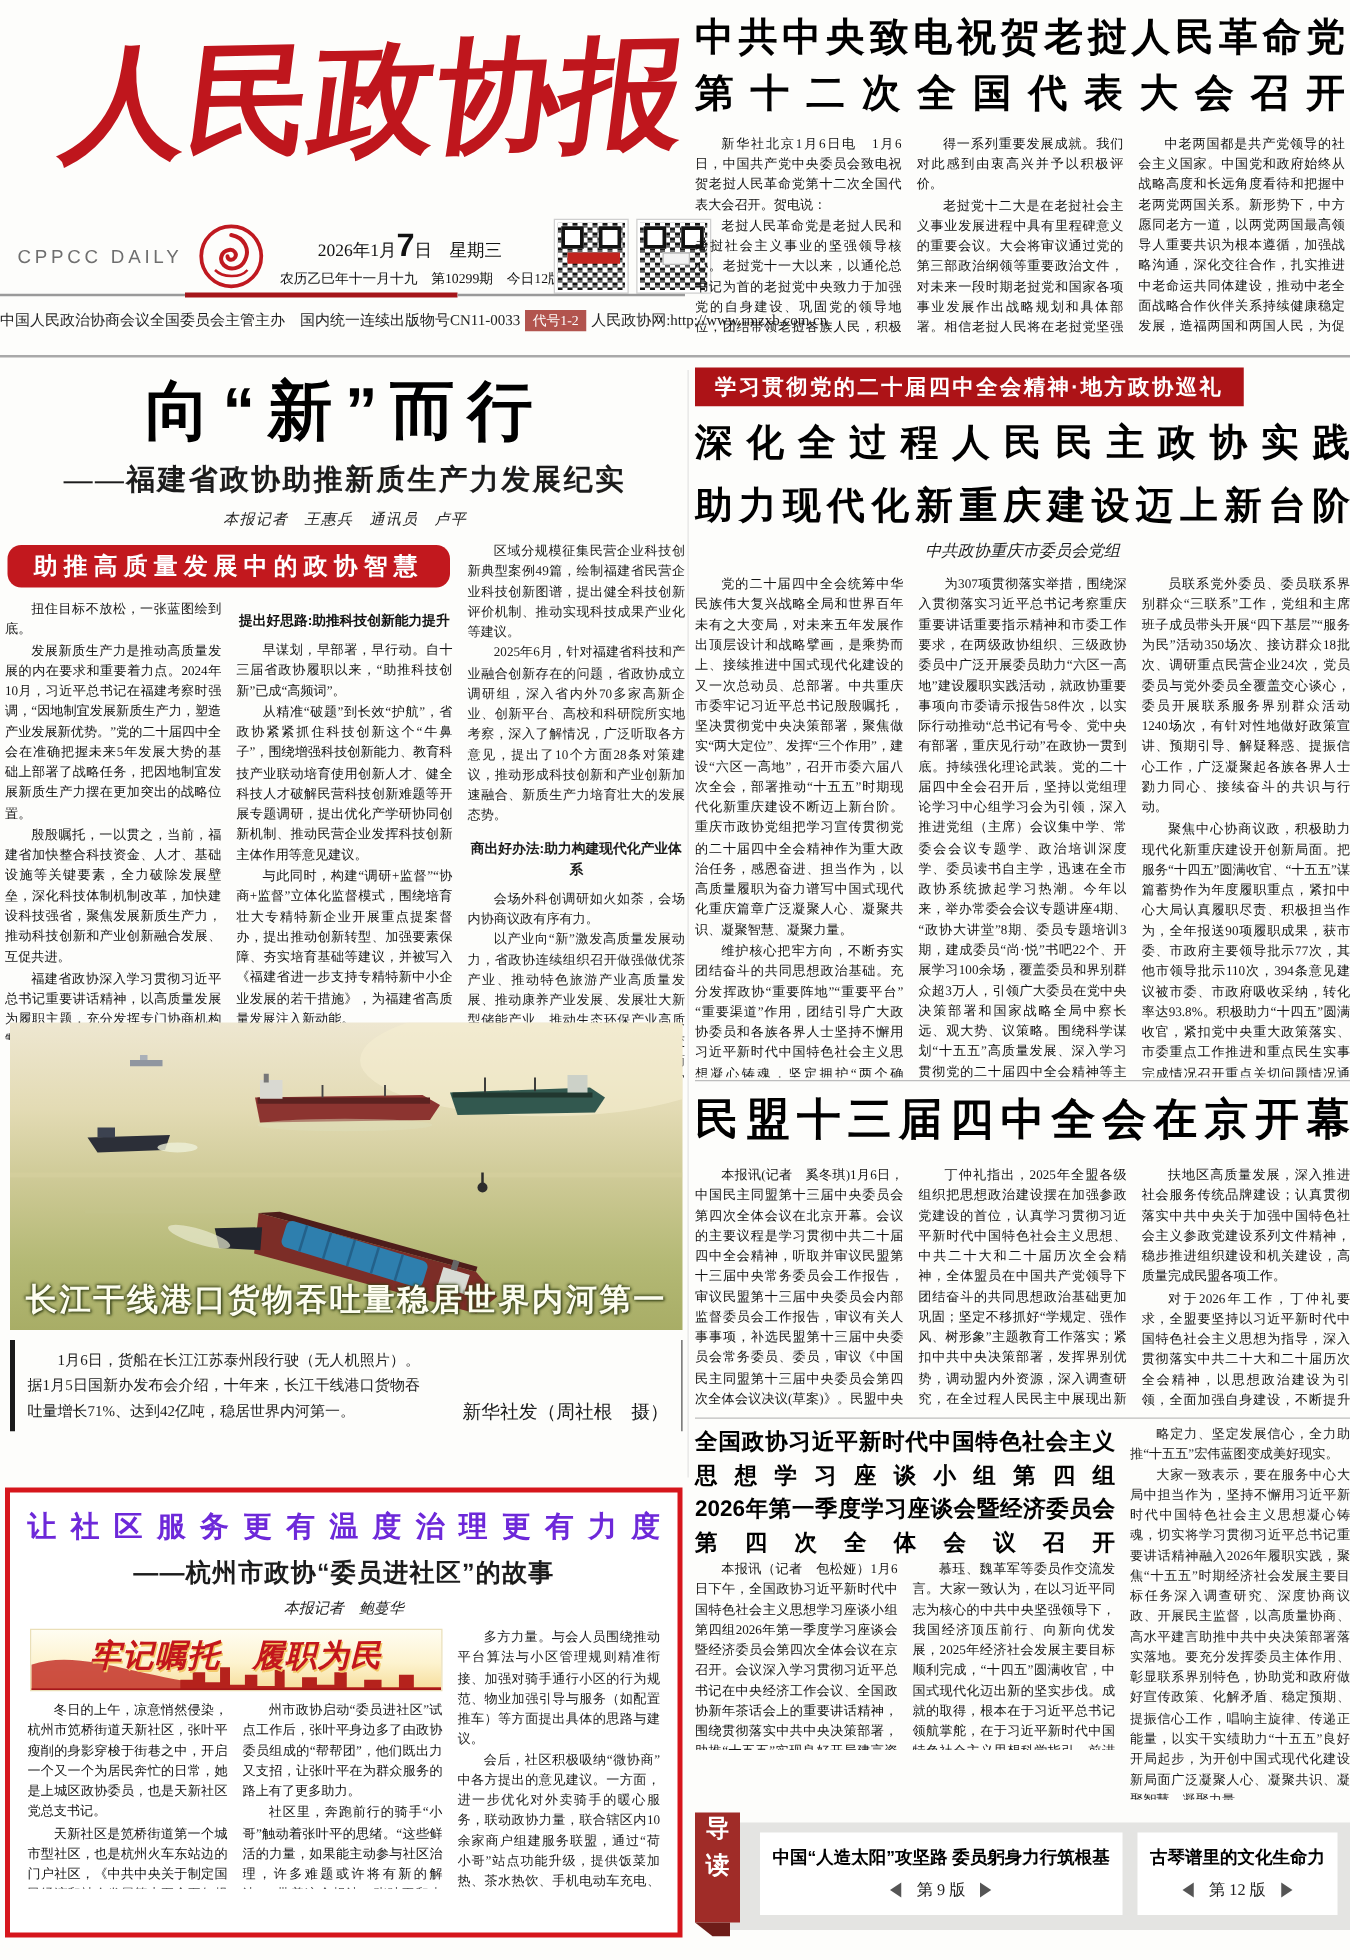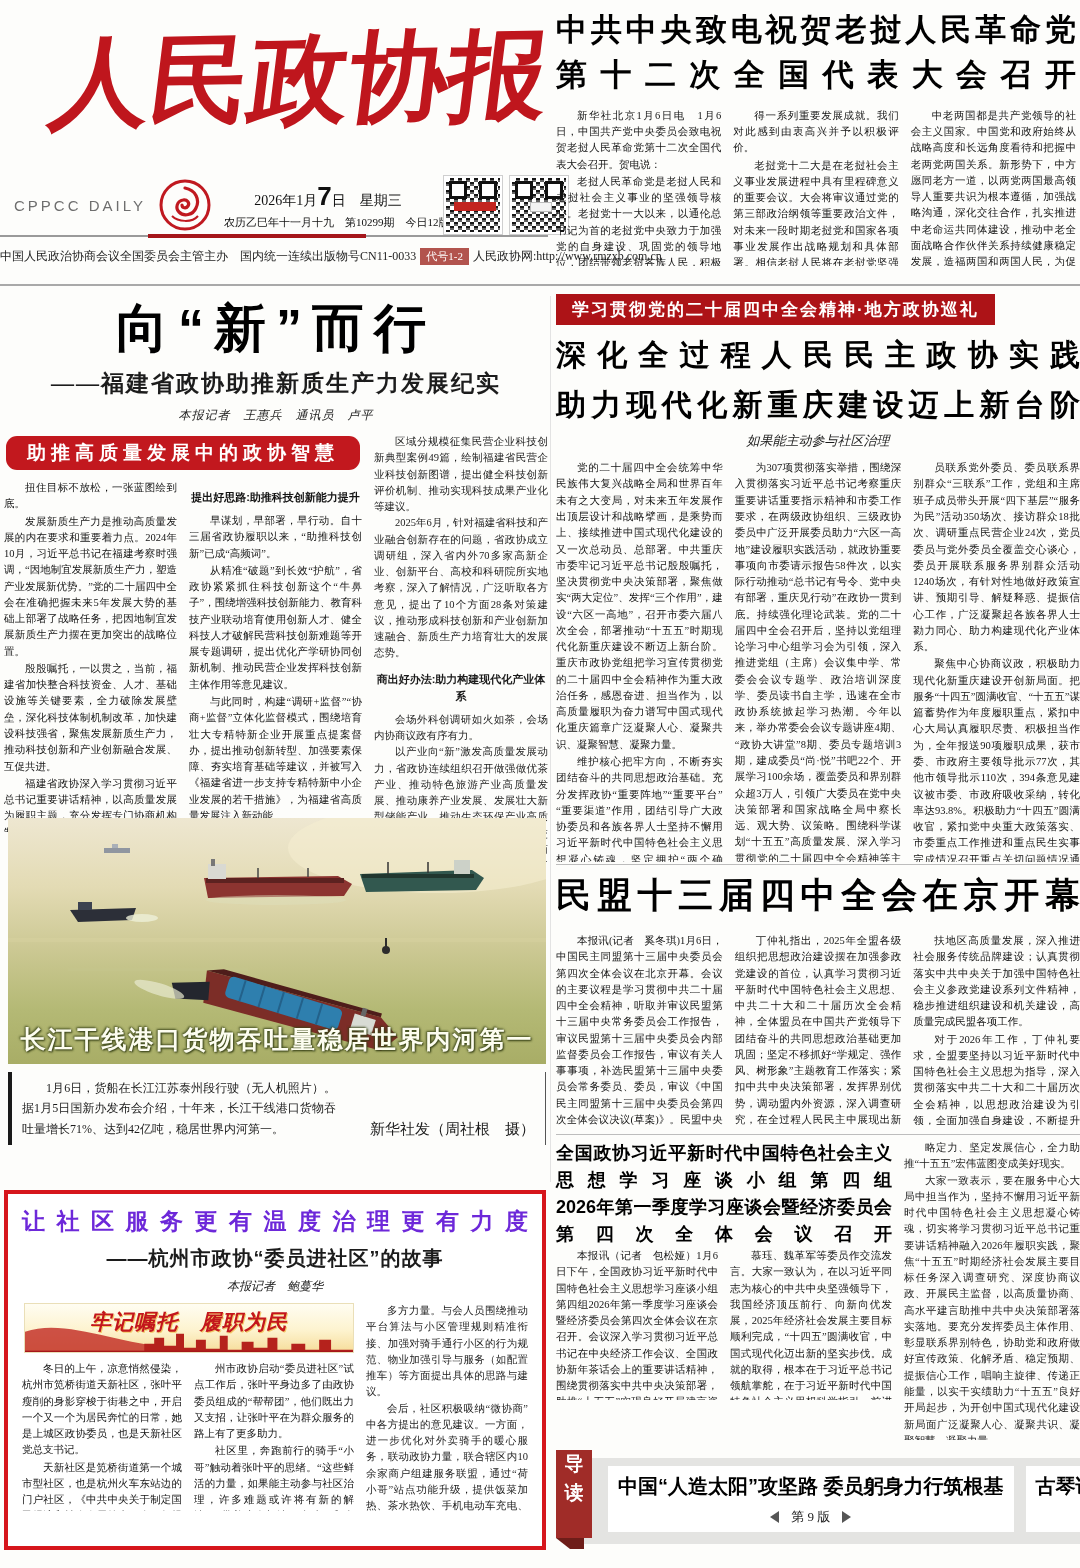--- a/index.html
+++ b/index.html
@@ -77,21 +77,21 @@
   #hangzhou { position:absolute; left:4px; top:1190px; width:542px; height:360px; border:4px solid #d6161c; background:#fff; padding:12px 14px 8px 14px; }
   .hz-title { font-size:23px; font-weight:700; text-align:justify; text-align-last:justify; font-family:"Liberation Serif",serif; color:#6d28d9; }
   .hz-sub { text-align:center; font-family:"Liberation Sans",sans-serif; font-weight:bold; font-size:20px; margin-top:8px; letter-spacing:1px; }
   .hz-by { text-align:center; font-size:12px; margin-top:6px; margin-bottom:8px; font-style:italic; }
   .hz-body { display:flex; gap:12px; }
   .hz-left { width:336px; }
   .hz-banner { position:relative; width:330px; height:50px; margin:0 0 8px 2px; overflow:hidden;
                background:linear-gradient(180deg,#fffdf2 0%,#fdf3cf 55%,#f6dd9a 100%); border:1px solid #eadfb8; }
   .hz-banner svg { position:absolute; inset:0; }
   .hz-banner .btxt { position:absolute; left:0; right:0; top:4px; text-align:center; font-weight:900; font-style:italic;
-                     font-size:21px; color:#c3161c; letter-spacing:1px; text-shadow:1px 1px 0 #f2c968; white-space:nowrap; }
+                     font-size:25px; color:#c3161c; letter-spacing:1px; text-shadow:1px 1px 0 #f2c968; white-space:nowrap; }
   .hz-left .cols .col { height:150px; }
   .hz-right { width:168px; height:212px; overflow:hidden; text-align:justify; font-size:10.5px; line-height:1.55; }
   .hz-right p { text-indent:2em; }
 
   
   .vdiv { position:absolute; left:550px; top:296px; width:1px; height:886px; background:#e3e3e3; }
 
   #chongqing { position:absolute; left:556px; top:294px; width:524px; height:566px; }
   .kicker { display:inline-block; background:#ad1317; color:#fff; font-family:"Liberation Sans",sans-serif;
             font-weight:bold; font-size:17px; letter-spacing:2px; padding:4px 16px; }
@@ -115,21 +115,21 @@
   .qg-main .cols .col { height:152px; }
   .qg-right { width:176px; height:300px; overflow:hidden; text-align:justify; font-size:10.5px; line-height:1.55; }
   .qg-right p { text-indent:2em; }
 
   
   #daodu { position:absolute; left:556px; top:1450px; width:524px; height:110px; }
   .dd-strip { position:absolute; left:28px; top:8px; right:0; height:86px; background:#e4e4e2; display:flex; gap:12px; padding:8px 10px 12px 24px; }
   .dd-card { background:#fff; display:flex; flex-direction:column; align-items:center; justify-content:center; gap:8px; padding:6px 10px; cursor:pointer; }
   .dd-card.c1 { flex:1.75; }
   .dd-card.c2 { flex:1; }
-  .dd-title { font-family:"Liberation Sans",sans-serif; font-weight:bold; font-size:20px; color:#000; text-align:center; white-space:nowrap; }
+  .dd-title { font-family:"Liberation Sans",sans-serif; font-weight:bold; font-size:14px; color:#000; text-align:center; white-space:nowrap; }
   .dd-nav { display:flex; align-items:center; gap:12px; font-size:13px; color:#222; }
   .tri { width:0; height:0; border-top:6px solid transparent; border-bottom:6px solid transparent; }
   .tri.left  { border-right:9px solid #555; }
   .tri.right { border-left:9px solid #555; }
   .dd-tab { position:absolute; left:0; top:0; width:36px; height:88px; background:#a02c28; color:#fff; z-index:2;
             display:flex; align-items:flex-start; justify-content:center; }
   .dd-tab .vtxt { width:20px; font-size:19px; font-weight:bold; line-height:1.5; text-align:center; font-family:"Liberation Sans",sans-serif; }
   .dd-tab::after { content:""; position:absolute; left:0; top:100%; border-top:11px solid #6e1d19; border-left:14px solid transparent; width:14px; }
 </style>
 </head>
@@ -286,31 +286,31 @@
     <div class="photocap">
       <div class="cap">1月6日，货船在长江江苏泰州段行驶（无人机照片）。据1月5日国新办发布会介绍，十年来，长江干线港口货物吞吐量增长71%、达到42亿吨，稳居世界内河第一。</div>
       <div class="credit">新华社发（周社根　摄）</div>
     </div>
   </div>
 
   <div id="chongqing">
     <div class="kicker">学习贯彻党的二十届四中全会精神·地方政协巡礼</div>
     <div class="cq-title">深化全过程人民民主政协实践</div>
     <div class="cq-title">助力现代化新重庆建设迈上新台阶</div>
-    <div class="cq-by">如果能主动参与社区治理</div>
+    <div class="cq-by">中共政协重庆市委员会党组</div>
     <div class="cols">
       <div class="col">
         <p>党的二十届四中全会统筹中华民族伟大复兴战略全局和世界百年未有之大变局，对未来五年发展作出顶层设计和战略擘画，是乘势而上、接续推进中国式现代化建设的又一次总动员、总部署。中共重庆市委牢记习近平总书记殷殷嘱托，坚决贯彻党中央决策部署，聚焦做实“两大定位”、发挥“三个作用”，建设“六区一高地”，召开市委六届八次全会，部署推动“十五五”时期现代化新重庆建设不断迈上新台阶。重庆市政协党组把学习宣传贯彻党的二十届四中全会精神作为重大政治任务，感恩奋进、担当作为，以高质量履职为奋力谱写中国式现代化重庆篇章广泛凝聚人心、凝聚共识、凝聚智慧、凝聚力量。</p>
         <p>维护核心把牢方向，不断夯实团结奋斗的共同思想政治基础。充分发挥政协“重要阵地”“重要平台”“重要渠道”作用，团结引导广大政协委员和各族各界人士坚持不懈用习近平新时代中国特色社会主义思想凝心铸魂，坚定拥护“两个确立”，坚决做到“两个维护”，更加奋发有为地迈步新征程、建功新时代。切实加强党的领导。持续健全涵盖学习宣讲、方案制定、任务分工、督查推动、复盘总结、专题报告等各环节的完整闭环落实机制，推动党的二十届四中全会和习近平总书记最新重要讲话重要指示批示精神转化</p>
       </div>
       <div class="col">
         <p>为307项贯彻落实举措，围绕深入贯彻落实习近平总书记考察重庆重要讲话重要指示精神和市委工作要求，在两级政协组织、三级政协委员中广泛开展委员助力“六区一高地”建设履职实践活动，就政协重要事项向市委请示报告58件次，以实际行动推动“总书记有号令、党中央有部署，重庆见行动”在政协一贯到底。持续强化理论武装。党的二十届四中全会召开后，坚持以党组理论学习中心组学习会为引领，深入推进党组（主席）会议集中学、常委会会议专题学、政治培训深度学、委员读书自主学，迅速在全市政协系统掀起学习热潮。今年以来，举办常委会会议专题讲座4期、“政协大讲堂”8期、委员专题培训3期，建成委员“尚·悦”书吧22个、开展学习100余场，覆盖委员和界别群众超3万人，引领广大委员在党中央决策部署和国家战略全局中察长远、观大势、议策略。围绕科学谋划“十五五”高质量发展、深入学习贯彻党的二十届四中全会精神等主题召开理论研讨会3次、形成理论文章115篇，党组和主席班子成员在《学习时报》等刊物发表理论文章23篇。广泛凝聚人心共识，把深刻体悟“十四五”发展成就、准确把握“十五五”目标任务作为凝聚人心共识的着力重点，深入开展市政协领导联系界别和委员、党员委</p>
       </div>
       <div class="col">
-        <p>员联系党外委员、委员联系界别群众“三联系”工作，党组和主席班子成员带头开展“四下基层”“服务为民”活动350场次、接访群众18批次、调研重点民营企业24次，党员委员与党外委员全覆盖交心谈心，委员开展联系服务界别群众活动1240场次，有针对性地做好政策宣讲、预期引导、解疑释惑、提振信心工作，广泛凝聚起各族各界人士勠力同心、助力构建现代化产业体系。</p>
+        <p>员联系党外委员、委员联系界别群众“三联系”工作，党组和主席班子成员带头开展“四下基层”“服务为民”活动350场次、接访群众18批次、调研重点民营企业24次，党员委员与党外委员全覆盖交心谈心，委员开展联系服务界别群众活动1240场次，有针对性地做好政策宣讲、预期引导、解疑释惑、提振信心工作，广泛凝聚起各族各界人士勠力同心、接续奋斗的共识与行动。</p>
         <p>聚焦中心协商议政，积极助力现代化新重庆建设开创新局面。把服务“十四五”圆满收官、“十五五”谋篇蓄势作为年度履职重点，紧扣中心大局认真履职尽责、积极担当作为，全年报送90项履职成果，获市委、市政府主要领导批示77次，其他市领导批示110次，394条意见建议被市委、市政府吸收采纳，转化率达93.8%。积极助力“十四五”圆满收官，紧扣党中央重大政策落实、市委重点工作推进和重点民生实事完成情况召开重点关切问题情况通报会5次，聚焦“十四五”规划落实情况等12个重要主题开展视察，围绕国资国企改革、优化营商环境、安全风险隐患排查等经济社会发展难点堵点卡点问题开展10项民主监督，延续征收国家重大水利工程建设基金、加快丘陵山区智能农机装备发展等建议，通过全国政协重点提案、社情民意信息等途径获国家相关部委重视支持。（下转2版）</p>
       </div>
     </div>
   </div>
 
   <div class="hrule" style="top:864px"></div>
 
   <div id="minmeng">
     <div class="mm-title">民盟十三届四中全会在京开幕</div>
     <div class="cols">

